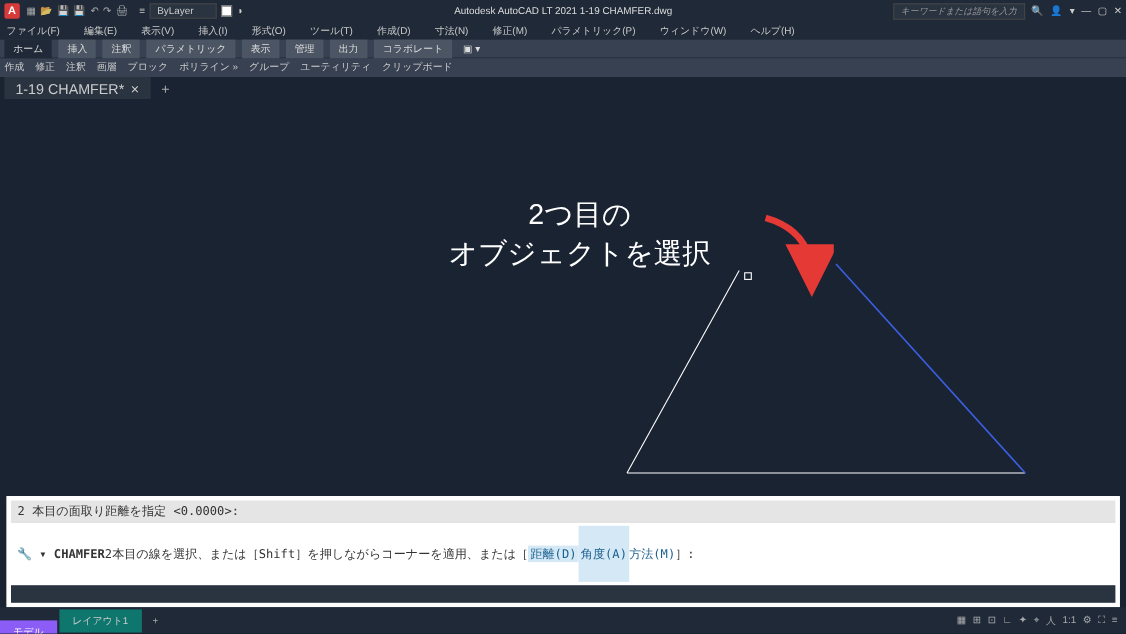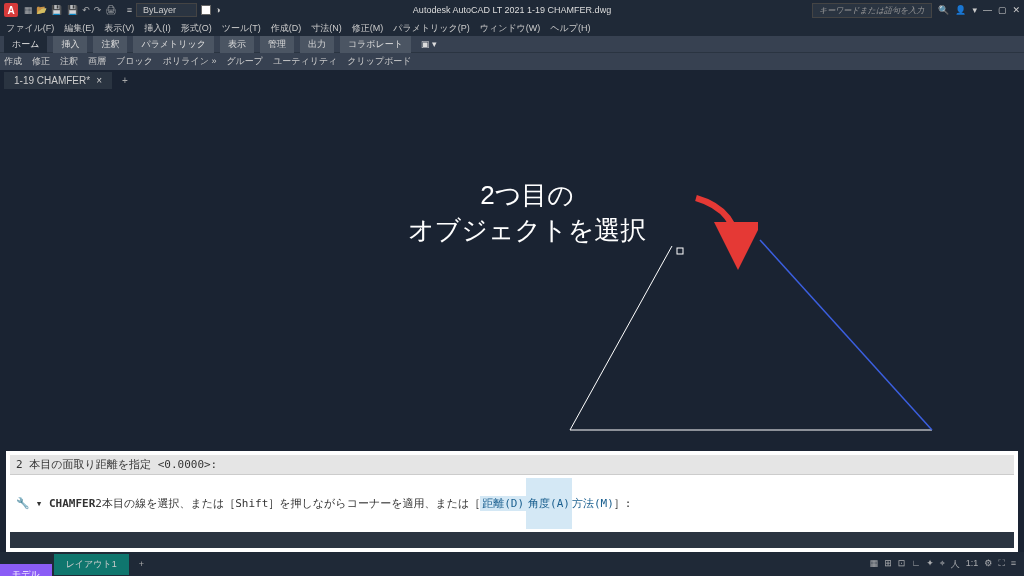--- a/index.html
+++ b/index.html
@@ -8,27 +8,27 @@
 .titlebar .logo { width: 14px; height: 14px; background: #d63a3a; border-radius: 2px; margin-right: 6px; display: flex; align-items: center; justify-content: center; color: #fff; font-weight: bold; font-size: 10px; }
 .titlebar .qat { display: flex; gap: 4px; margin-right: 10px; }
 .titlebar .qat span { opacity: 0.8; }
 .titlebar .layer-control { display: flex; align-items: center; gap: 4px; font-size: 9px; }
 .titlebar .layer-field { background: #2a3441; border: 1px solid #444; padding: 1px 20px 1px 6px; color: #ccc; }
 .titlebar .colorswatch { width: 10px; height: 10px; background: #fff; border: 1px solid #666; }
 .titlebar .center { position: absolute; left: 50%; transform: translateX(-50%); color: #ddd; }
 .titlebar .right { margin-left: auto; display: flex; align-items: center; gap: 6px; }
 .titlebar .search { background: #2a3441; border: 1px solid #444; padding: 1px 6px; width: 120px; color: #999; font-style: italic; font-size: 8px; }
 .titlebar .winbtns { display: flex; gap: 6px; }
-.menubar { height: 16px; background: #1f2937; display: flex; align-items: center; padding: 0 6px; font-size: 9px; color: #ccc; gap: 10px; }
+.menubar { height: 16px; background: #1f2937; display: flex; align-items: center; padding: 0 6px; font-size: 9px; color: #ccc; gap: 22px; }
 .menubar span { cursor: default; }
 .ribbon-tabs { height: 16px; background: #374151; display: flex; align-items: center; padding: 0 4px; font-size: 9px; color: #ddd; gap: 6px; }
 .ribbon-tabs .tab { padding: 2px 8px; background: #4b5563; }
 .ribbon-tabs .tab.active { background: #1f2937; }
 .ribbon-panel { height: 18px; background: #374151; display: flex; align-items: center; padding: 0 4px; font-size: 9px; color: #ccc; gap: 10px; border-top: 1px solid #2a3441; }
-.filetabs { height: 20px; background: #1a2332; display: flex; align-items: center; padding: 0 4px; font-size: 10px; color: #ccc; gap: 4px; }
+.filetabs { height: 20px; background: #1a2332; display: flex; align-items: center; padding: 0 4px; font-size: 13px; color: #ccc; gap: 4px; }
 .filetabs .ftab { background: #2a3441; padding: 3px 10px; display: flex; align-items: center; gap: 6px; }
 .filetabs .add { padding: 2px 6px; color: #aaa; }
 .canvas { position: relative; width: 100%; height: 370px; background: #1a2332; }
 .annotation { position: absolute; top: 88px; left: 408px; text-align: center; color: #fff; font-size: 26px; font-weight: 400; line-height: 1.35; }
 .arrow { position: absolute; top: 100px; left: 688px; }
 .commandwrap { position: absolute; bottom: 24px; left: 6px; right: 6px; background: #fff; border: 4px solid #fff; }
 .cmd-history { background: #e5e5e5; padding: 2px 6px; font-size: 11px; color: #333; font-family: "Consolas", monospace; position: relative; }
 .cmd-history .closex { position: absolute; left: -16px; top: 10px; color: #ccc; font-size: 11px; }
 .cmd-line { background: #fff; padding: 3px 6px; font-size: 11px; color: #333; font-family: "Consolas", monospace; display: flex; align-items: center; border-top: 1px solid #ccc; }
 .cmd-line .wrench { margin-right: 6px; font-size: 11px; }

